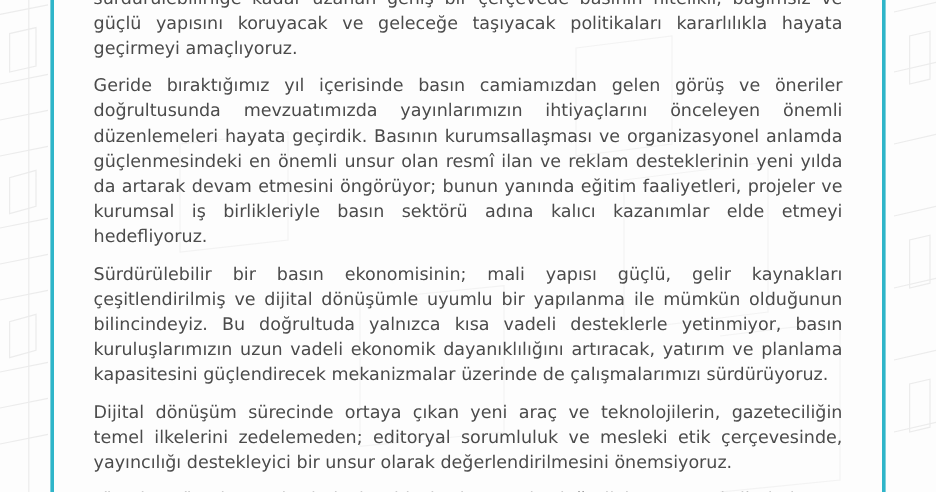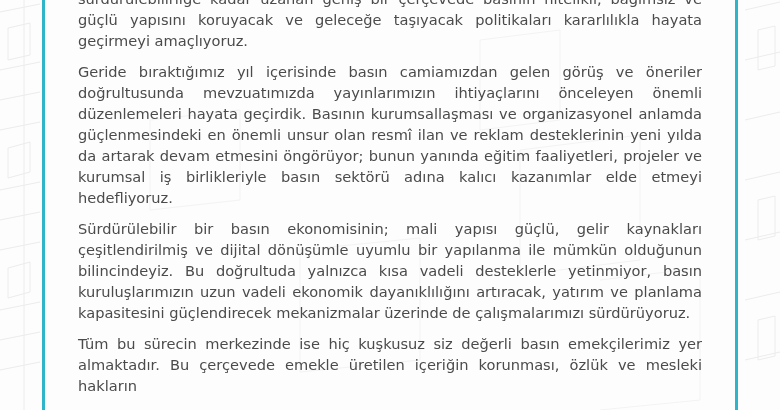--- a/index.html
+++ b/index.html
@@ -74,15 +74,16 @@
     </g>
   </svg>
 
   <div class="frame-line left"></div>
   <div class="frame-line right"></div>
 
   <div class="content">
     <p>sürdürülebilirliğe kadar uzanan geniş bir çerçevede basının nitelikli, bağımsız ve güçlü yapısını koruyacak ve geleceğe taşıyacak politikaları kararlılıkla hayata geçirmeyi amaçlıyoruz.</p>
     <p>Geride bıraktığımız yıl içerisinde basın camiamızdan gelen görüş ve öneriler doğrultusunda mevzuatımızda yayınlarımızın ihtiyaçlarını önceleyen önemli düzenlemeleri hayata geçirdik. Basının kurumsallaşması ve organizasyonel anlamda güçlenmesindeki en önemli unsur olan resmî ilan ve reklam desteklerinin yeni yılda da artarak devam etmesini öngörüyor; bunun yanında eğitim faaliyetleri, projeler ve kurumsal iş birlikleriyle basın sektörü adına kalıcı kazanımlar elde etmeyi hedefliyoruz.</p>
     <p>Sürdürülebilir bir basın ekonomisinin; mali yapısı güçlü, gelir kaynakları çeşitlendirilmiş ve dijital dönüşümle uyumlu bir yapılanma ile mümkün olduğunun bilincindeyiz. Bu doğrultuda yalnızca kısa vadeli desteklerle yetinmiyor, basın kuruluşlarımızın uzun vadeli ekonomik dayanıklılığını artıracak, yatırım ve planlama kapasitesini güçlendirecek mekanizmalar üzerinde de çalışmalarımızı sürdürüyoruz.</p>
+    <p>Dijital dönüşüm sürecinde ortaya çıkan yeni araç ve teknolojilerin, gazeteciliğin temel ilkelerini zedelemeden; editoryal sorumluluk ve mesleki etik çerçevesinde, yayıncılığı destekleyici bir unsur olarak değerlendirilmesini önemsiyoruz.</p>
     <p>Tüm bu sürecin merkezinde ise hiç kuşkusuz siz değerli basın emekçilerimiz yer almaktadır. Bu çerçevede emekle üretilen içeriğin korunması, özlük ve mesleki hakların</p>
   </div>
 </div>
 
 </body></html>

